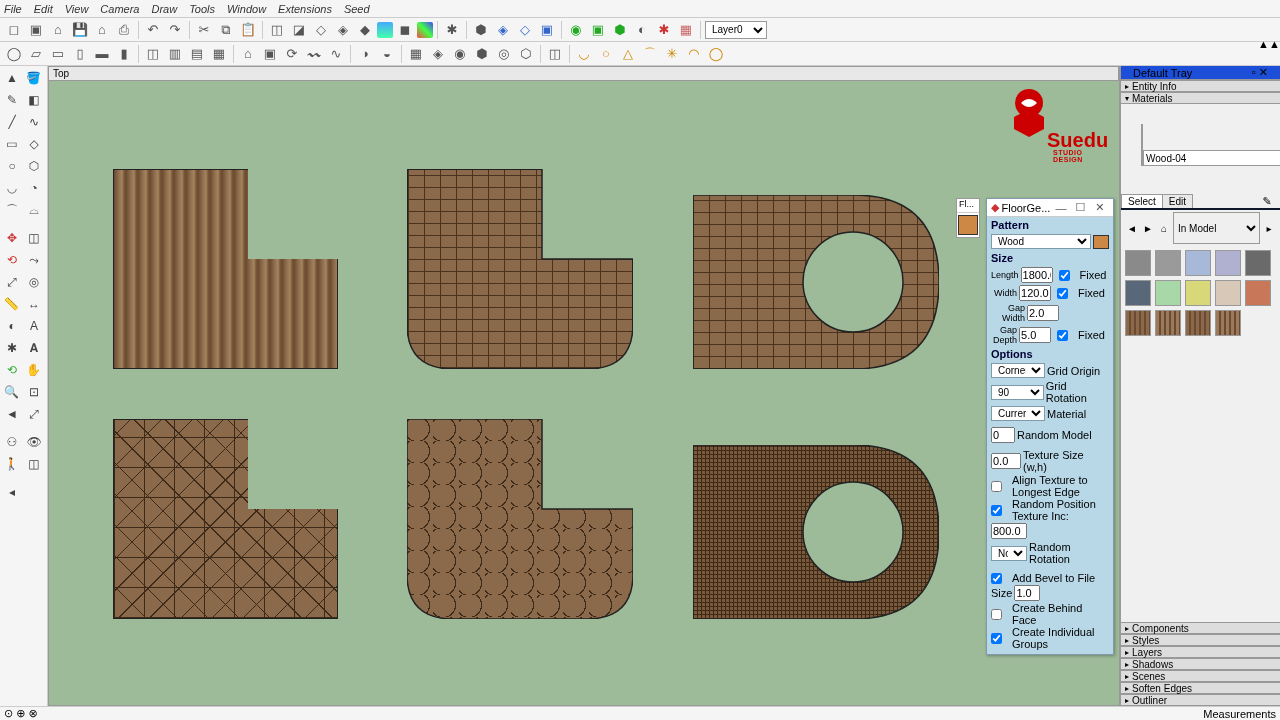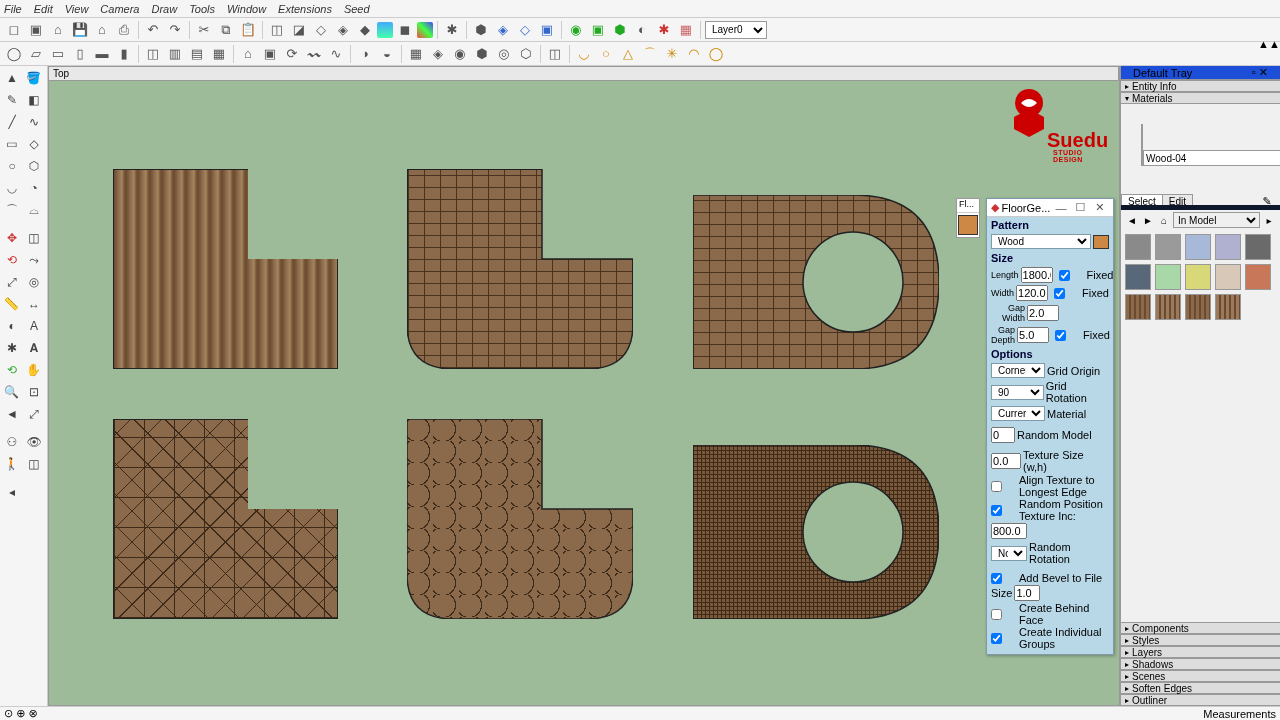--- a/index.html
+++ b/index.html
@@ -18,26 +18,26 @@
 .statusbar { position: absolute; bottom: 0; left: 0; right: 0; height: 14px; background: #f5f5f5; border-top: 1px solid #ccc; display: flex; align-items: center; padding: 0 4px; font-size: 10px; }
 .statusbar-right { position: absolute; right: 4px; }
 .right-panel { position: absolute; top: 66px; right: 0; width: 160px; bottom: 14px; background: #f0f0f0; border-left: 1px solid #999; display: flex; flex-direction: column; }
 .tray-header { height: 14px; background: #1d4ed8; border-bottom: 1px solid #999; font-size: 10px; padding: 0 12px; display: flex; justify-content: space-between; align-items: center; }
 .panel-section-h { height: 12px; background: #ddd; border-bottom: 1px solid #999; border-top: 1px solid #999; font-size: 10px; padding: 0 4px; display: flex; align-items: center; }
 .panel-section-h::before { content: "▸"; margin-right: 3px; font-size: 8px; }
 .panel-section-h.open::before { content: "▾"; }
 .mat-preview { display: flex; padding: 20px; align-items: flex-end; }
 .mat-swatch-big { width: 28px; height: 42px; background: linear-gradient(90deg, #7a5a3a 0%, #9a7a5a 20%, #7a5a3a 40%, #9a7a5a 60%, #7a5a3a 80%, #9a7a5a 100%); border: 1px solid #999; }
 .mat-name-input { flex: 1; height: 16px; border: 1px solid #999; padding: 0 2px; font-size: 10px; }
-.mat-tabs { display: flex; height: 16px; border-bottom: 5px solid #0f172a; }
+.mat-tabs { display: flex; height: 16px; border-bottom: 2px solid #0f172a; }
 .mat-tab { padding: 1px 6px; font-size: 10px; border: 1px solid #999; border-bottom: none; background: #e8e8e8; margin-right: -1px; }
 .mat-tab.active { background: #fff; }
 .mat-picker { width: 18px; height: 14px; display: flex; align-items: center; justify-content: center; margin-left: auto; margin-right: 4px; }
 .mat-dropdown-row { display: flex; padding: 2px 4px; gap: 2px; align-items: center; }
-.mat-dropdown-row select { flex: 1; height: 16px; font-size: 10px; border: 1px solid #999; }
+.mat-dropdown-row select { flex: 1; height: 32px; font-size: 10px; border: 1px solid #999; }
 .nav-icon { width: 14px; height: 14px; display: flex; align-items: center; justify-content: center; font-size: 10px; }
 .mat-grid { display: flex; flex-wrap: wrap; padding: 4px; gap: 4px; }
 .mat-thumb { width: 26px; height: 26px; border: 1px solid #999; }
 .floor-panel { position: absolute; top: 198px; right: 166px; width: 128px; background: #b8d8e8; border: 1px solid #7e9aab; box-shadow: 1px 1px 3px rgba(0,0,0,0.3); font-size: 10px; }
 .floor-titlebar { height: 18px; background: #fff; border-bottom: 1px solid #ccc; display: flex; align-items: center; padding: 0 4px; font-size: 10px; }
 .floor-titlebar .wbtn { width: 18px; text-align: center; color: #555; margin-left: auto; }
 .floor-section-h { font-weight: bold; padding: 2px 4px; color: #003; }
 .floor-row { display: flex; align-items: center; padding: 1px 4px; gap: 2px; }
 .floor-row select, .floor-row input[type=text] { height: 15px; border: 1px solid #7e9aab; font-size: 10px; padding: 0 2px; background: #fff; }
 .floor-label { width: 34px; text-align: right; font-size: 9px; }
@@ -49,21 +49,21 @@
 .logo { position: absolute; top: 20px; right: 10px; width: 100px; height: 80px; display: flex; align-items: center; justify-content: center;}
 .logo-text { position: absolute; top: 42px; left: 38px; font-family: Arial; font-weight: bold; font-size: 20px; color: #c00; }
 .logo-sub { position: absolute; top: 62px; left: 44px; font-size: 7px; color: #c00; letter-spacing: 0.5px; font-weight: bold;}
 .shape { position: absolute; border: 1.5px solid #222; }
 .wood-vert { background: repeating-linear-gradient(90deg, #6b4a2f 0px, #8a6a4a 4px, #a58560 8px, #7a5a3a 10px, #6b4a2f 12px); }
 .wood-brick { background-color: #8a6a4a; background-image: repeating-linear-gradient(0deg, #4a321e 0 1px, transparent 1px 12px), repeating-linear-gradient(90deg, #4a321e 0 1px, transparent 1px 16px); }
 .wood-hex { background-color: #8a6a4a; background-image: radial-gradient(circle at 10px 10px, transparent 12px, #3d2a18 12px, #3d2a18 13px, transparent 13px); background-size: 26px 22px; }
 .wood-oct { background-color: #8a6a4a; background-image: repeating-linear-gradient(45deg, #3d2a18 0 1px, transparent 1px 22px), repeating-linear-gradient(-45deg, #3d2a18 0 1px, transparent 1px 22px), repeating-linear-gradient(0deg, #3d2a18 0 1px, transparent 1px 30px), repeating-linear-gradient(90deg, #3d2a18 0 1px, transparent 1px 30px); }
 .wood-basket { background-color: #7a5a3a; background-image: repeating-linear-gradient(0deg, #3d2a18 0 1px, transparent 1px 4px), repeating-linear-gradient(90deg, #3d2a18 0 1px, transparent 1px 4px); }
 .right-util { position: absolute; top: 38px; right: 4px; width: 18px; height: 18px; }
-.chk-row { display: flex; align-items: center; padding: 0 4px; gap: 17px; font-size: 9px; }
+.chk-row { display: flex; align-items: center; padding: 0 4px; gap: 10px; font-size: 9px; }
 .chk-row input { width:11px; height:11px;}
 </style>
 </head>
 <body>
 
 <div class="menubar">
   <span>File</span>
   <span>Edit</span>
   <span>View</span>
   <span>Camera</span>

